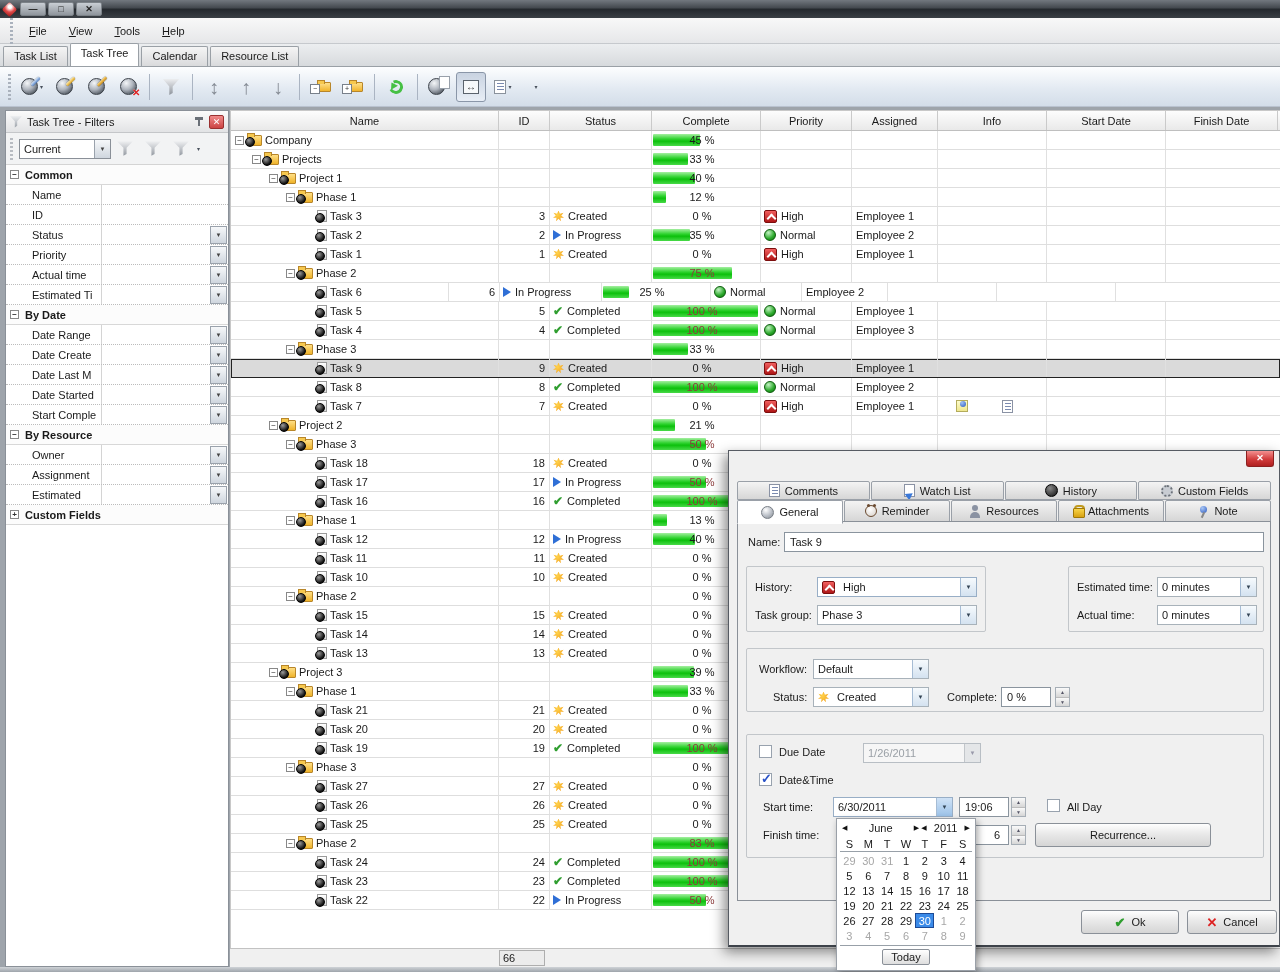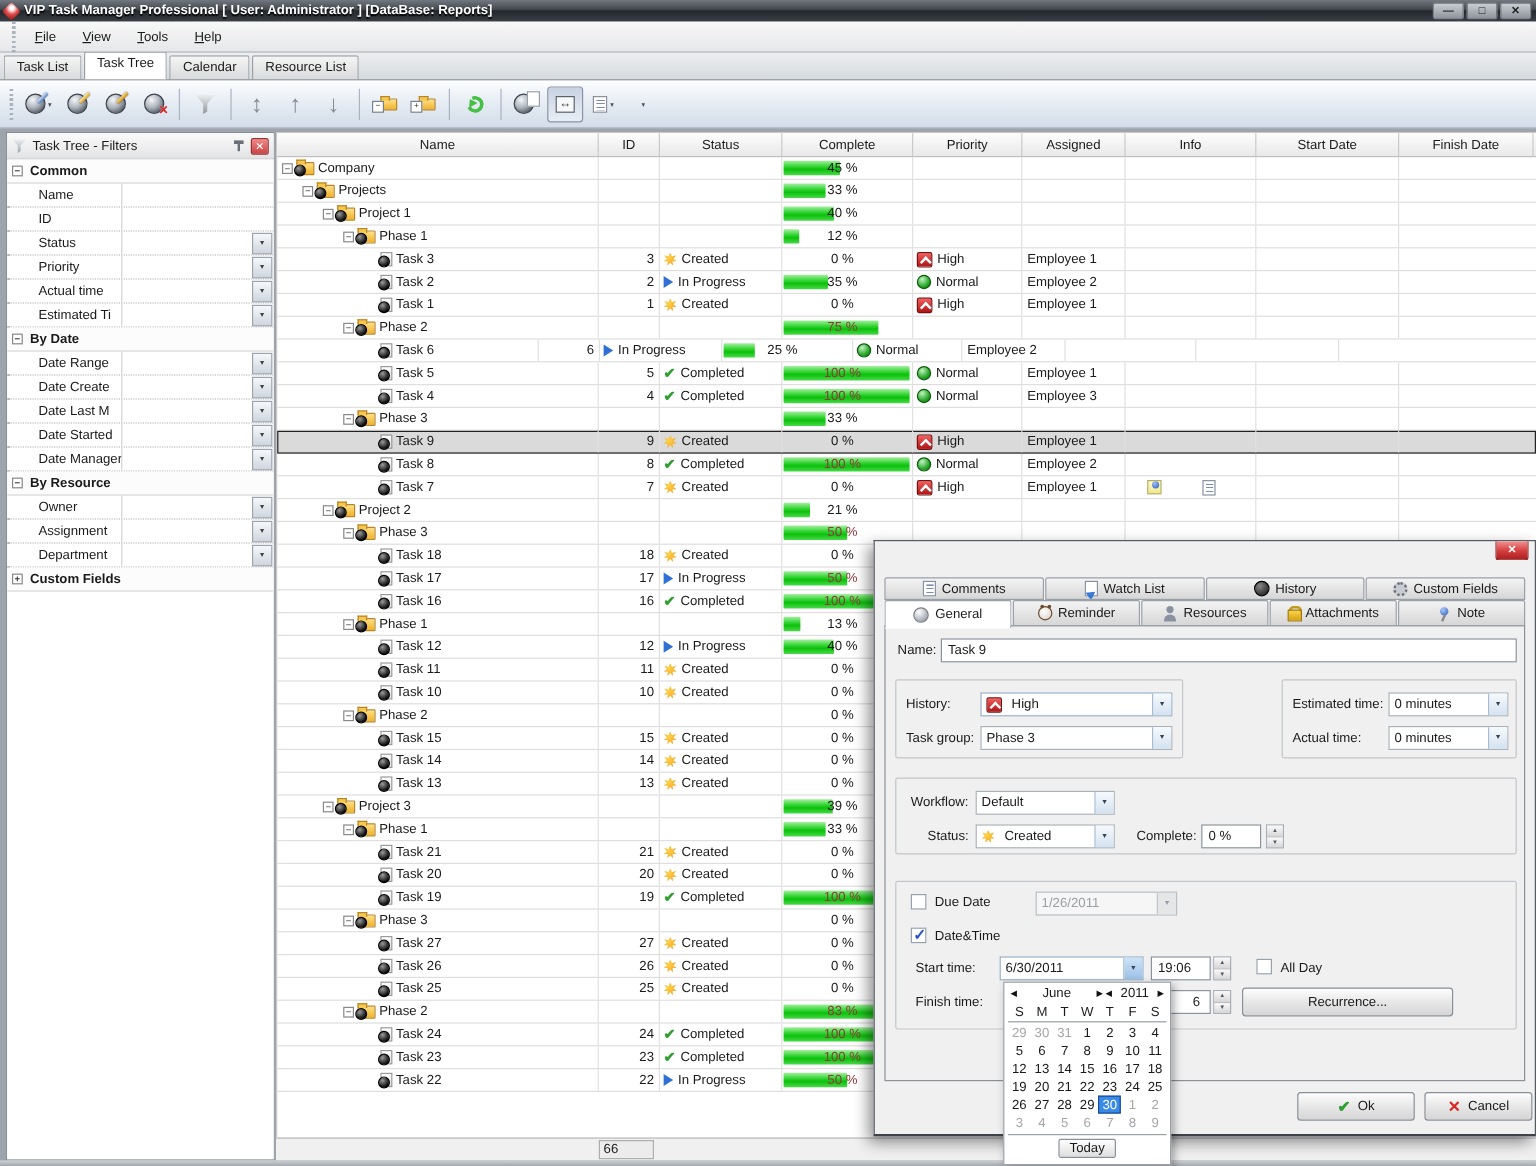--- a/index.html
+++ b/index.html
@@ -204,21 +204,20 @@
   .cal-d.muted{color:#a6a6a6}
   .cal-d.selday{background:#3a8ae8;color:#fff;outline:1px solid #1c4a96;outline-offset:-1px}
   .cal-foot{border-top:1px solid #98a0a8;margin:2px 3px 0;display:flex;justify-content:center;padding-top:3px}
   .cal-today{border:1px solid #8a9098;border-radius:2px;background:linear-gradient(#ffffff,#dedede);padding:1px 8px}
 </style>
 </head>
 <body>
 
 <div class="titlebar">
   <span class="logo"></span>
-  <span class="titletext">VIP Task Manager Professional [ User: Administrator ] [DataBase: Reports]</span>
   <span class="winbtns" id="winbtns">
       <span class="winbtn">—</span>
       <span class="winbtn">□</span>
       <span class="winbtn">✕</span>
     </span>
 </div>
 
 <div class="menubar">
   <span class="grip"></span>
   <span id="menuitems" style="display:flex">
@@ -297,20 +296,33 @@
     </span>
 </div>
 
 <div class="fpanel">
   <div class="fhead">
     <span class="ic-funnel-s"></span>
     <span class="t">Task Tree - Filters</span>
     <span class="ic-pin"></span>
     <span class="fclose">✕</span>
   </div>
+  <div class="ftools">
+    <span class="fgrip"></span>
+    <span class="fselect">
+      <span class="val">Current</span>
+      <span class="btn">▼</span>
+    </span>
+    <span id="ffunnels" style="display:flex;gap:12px;align-items:center">
+        <span class="ffun"></span>
+        <span class="ffun"></span>
+        <span class="ffun"></span>
+      </span>
+    <span class="dd-sm">▾</span>
+  </div>
   <div class="fbody" id="fbody">
       <div class="fsec">
         <span class="exp">−</span>
         <span>Common</span>
       </div>
       <div class="frow">
         <span class="lbl">Name</span>
         <span class="valzone"></span>
       </div>
       <div class="frow">
@@ -355,40 +367,40 @@
         <span class="lbl">Date Last M</span>
         <span class="valzone"></span>
         <span class="ddbtn">▼</span>
       </div>
       <div class="frow">
         <span class="lbl">Date Started</span>
         <span class="valzone"></span>
         <span class="ddbtn">▼</span>
       </div>
       <div class="frow">
-        <span class="lbl">Date Manager</span>
+        <span class="lbl">Start Comple</span>
         <span class="valzone"></span>
         <span class="ddbtn">▼</span>
       </div>
       <div class="fsec">
         <span class="exp">−</span>
         <span>By Resource</span>
       </div>
       <div class="frow">
         <span class="lbl">Owner</span>
         <span class="valzone"></span>
         <span class="ddbtn">▼</span>
       </div>
       <div class="frow">
         <span class="lbl">Assignment</span>
         <span class="valzone"></span>
         <span class="ddbtn">▼</span>
       </div>
       <div class="frow">
-        <span class="lbl">Department</span>
+        <span class="lbl">Estimated</span>
         <span class="valzone"></span>
         <span class="ddbtn">▼</span>
       </div>
       <div class="fsec">
         <span class="exp">+</span>
         <span>Custom Fields</span>
       </div>
     </div>
 </div>
 

